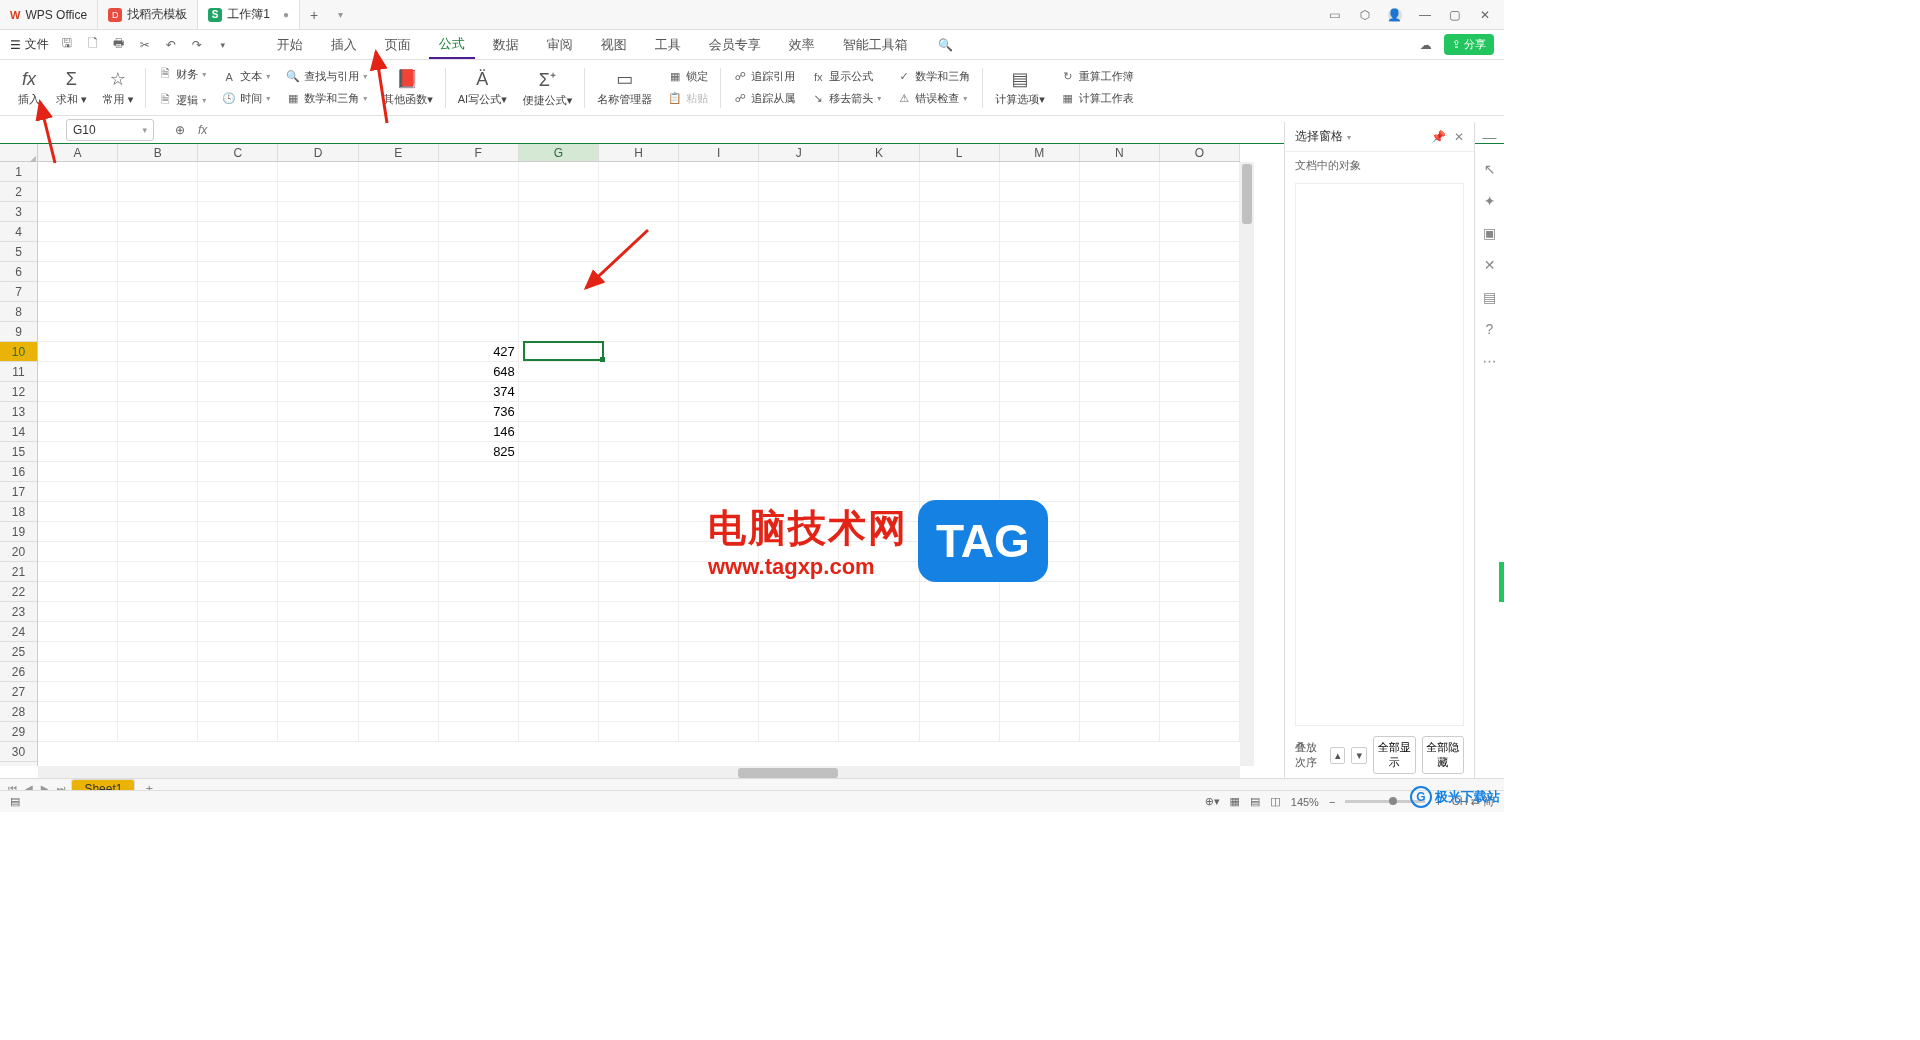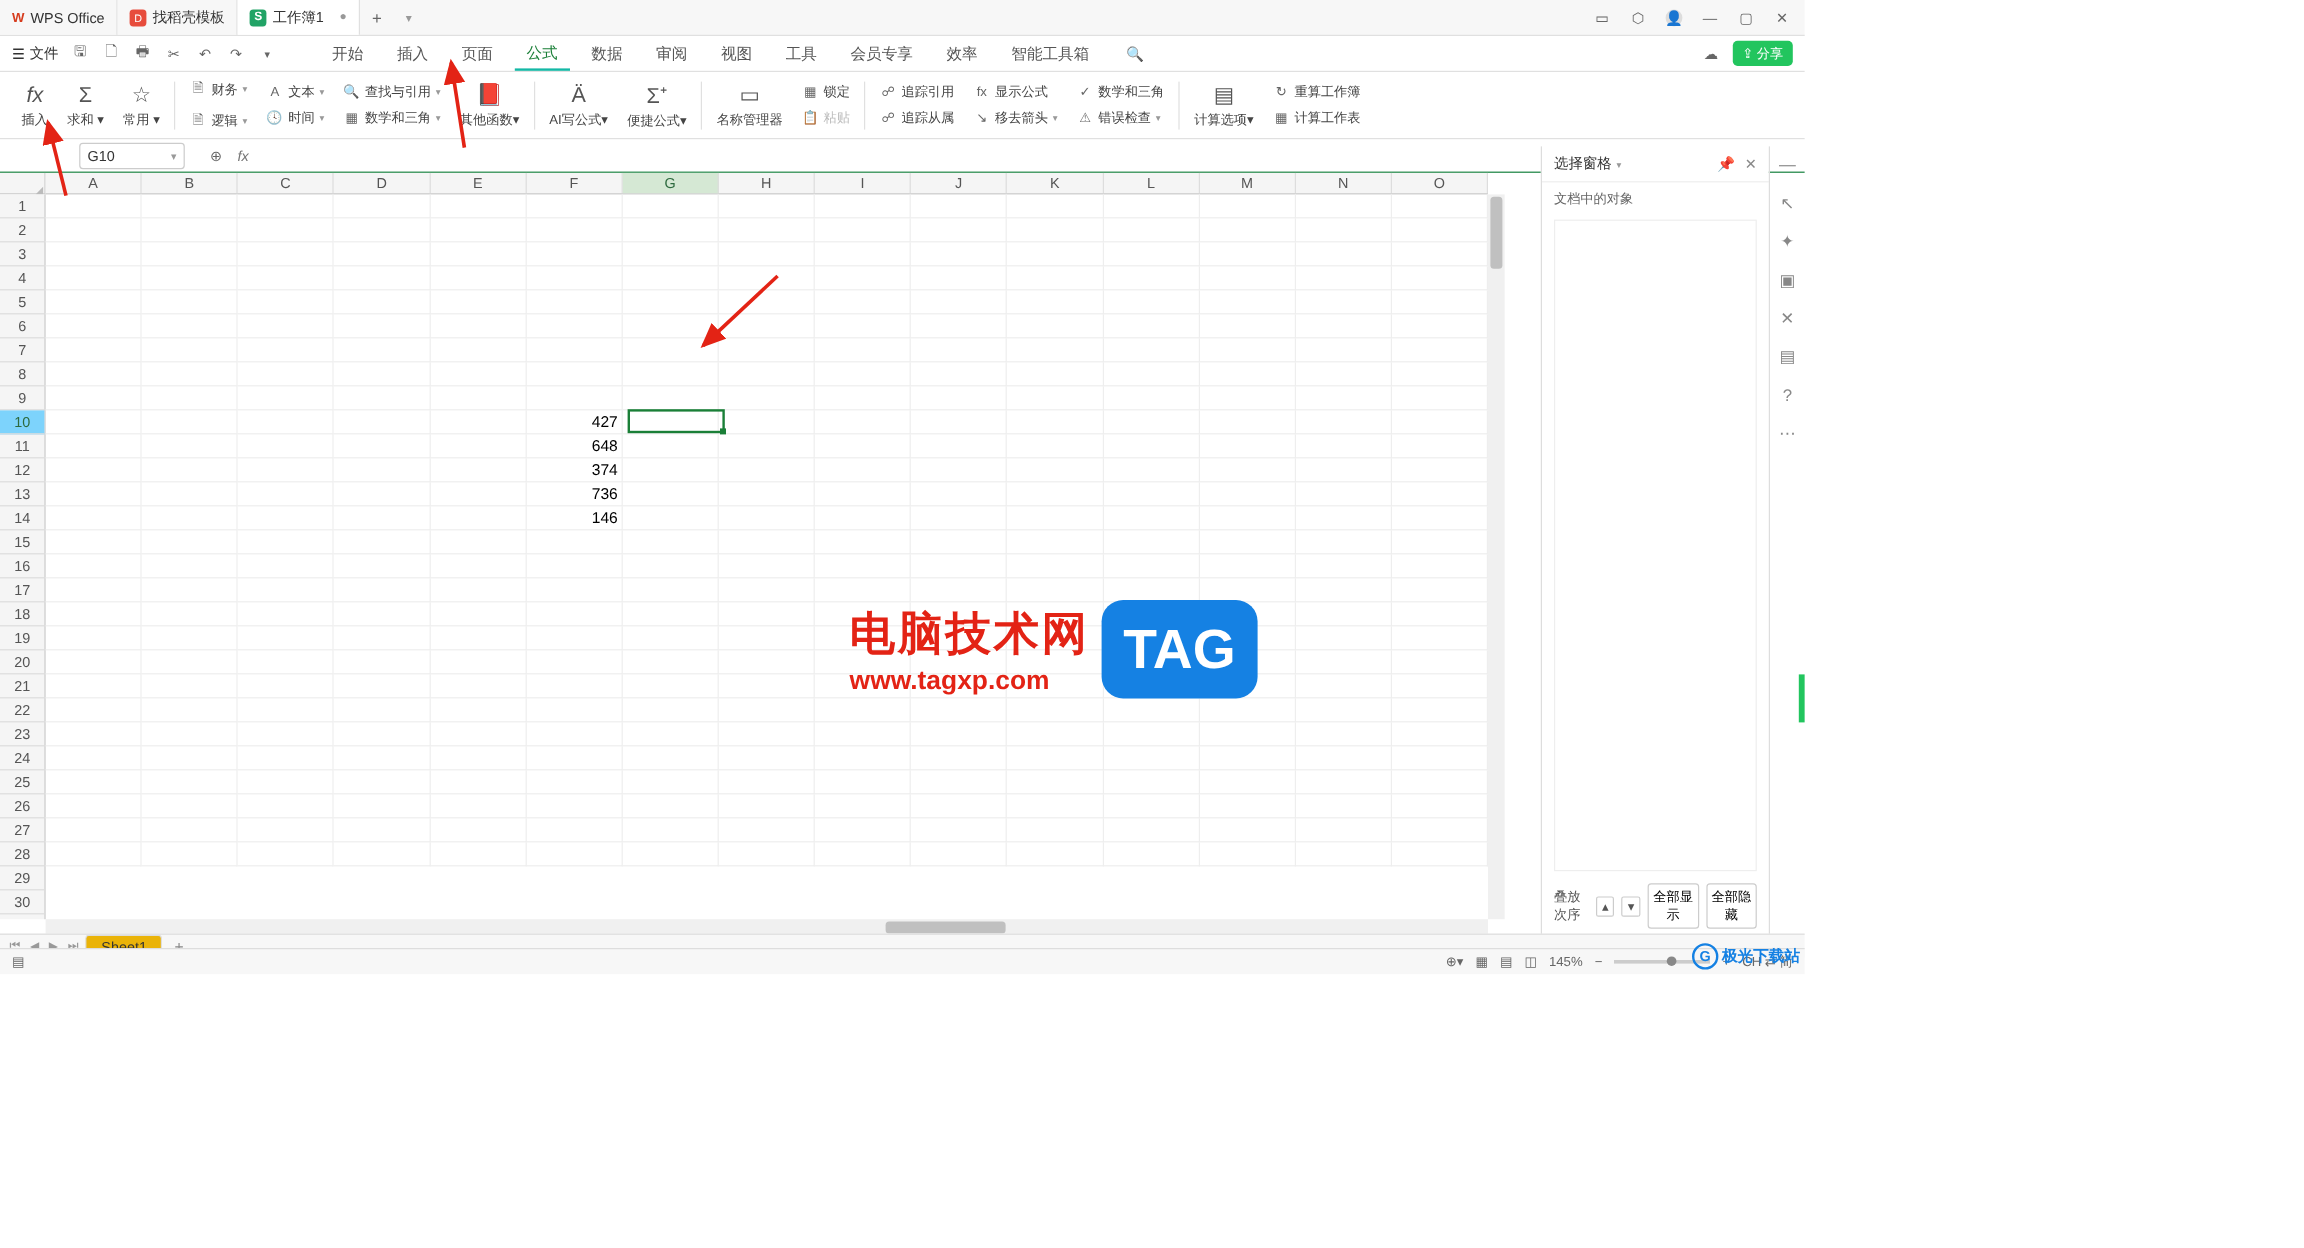--- a/index.html
+++ b/index.html
@@ -55,21 +55,21 @@
 .menu-left { display: flex; align-items: center; gap: 10px; }
 .file-menu { display: flex; align-items: center; gap: 4px; cursor: pointer; }
 .menu-item {
   padding: 4px 10px;
   cursor: pointer;
   color: #555;
   font-size: 13px;
 }
 .menu-item.active {
   color: #1a7f37;
-  border-bottom: 2px solid #14b8a6;
+  border-bottom: 2px solid #4c1d95;
 }
 .menu-right { margin-left: auto; display: flex; align-items: center; gap: 10px; }
 .share-btn {
   background: #22c55e;
   color: #fff;
   padding: 3px 8px;
   border-radius: 4px;
   display: flex;
   align-items: center;
   gap: 3px;
@@ -174,21 +174,21 @@
   border-right: 1px solid #ccc;
 }
 .row-header {
   height: 20px;
   border-bottom: 1px solid #ddd;
   text-align: center;
   font-size: 12px;
   color: #555;
   line-height: 20px;
 }
-.row-header.selected { background: #7dd3fc; color: #2d6a3e; }
+.row-header.selected { background: #eab308; color: #2d6a3e; }
 .corner {
   position: absolute; top: 0; left: 0; width: 38px; height: 18px;
   background: #f5f5f5; border-right: 1px solid #ccc; border-bottom: 1px solid #ccc;
 }
 .corner::after { content: '◢'; position: absolute; right: 1px; bottom: -2px; font-size: 8px; color: #bbb; }
 .cells {
   position: absolute;
   top: 18px;
   left: 38px;
   right: 14px;
@@ -855,20 +855,37 @@
         <div class="cell"></div>
         <div class="cell"></div>
         <div class="cell"></div>
       </div>
       <div class="cell-row">
         <div class="cell"></div>
         <div class="cell"></div>
         <div class="cell"></div>
         <div class="cell"></div>
         <div class="cell"></div>
+        <div class="cell">825</div>
+        <div class="cell"></div>
+        <div class="cell"></div>
+        <div class="cell"></div>
+        <div class="cell"></div>
+        <div class="cell"></div>
+        <div class="cell"></div>
+        <div class="cell"></div>
+        <div class="cell"></div>
+        <div class="cell"></div>
+      </div>
+      <div class="cell-row">
+        <div class="cell"></div>
+        <div class="cell"></div>
+        <div class="cell"></div>
+        <div class="cell"></div>
+        <div class="cell"></div>
         <div class="cell"></div>
         <div class="cell"></div>
         <div class="cell"></div>
         <div class="cell"></div>
         <div class="cell"></div>
         <div class="cell"></div>
         <div class="cell"></div>
         <div class="cell"></div>
         <div class="cell"></div>
         <div class="cell"></div>

